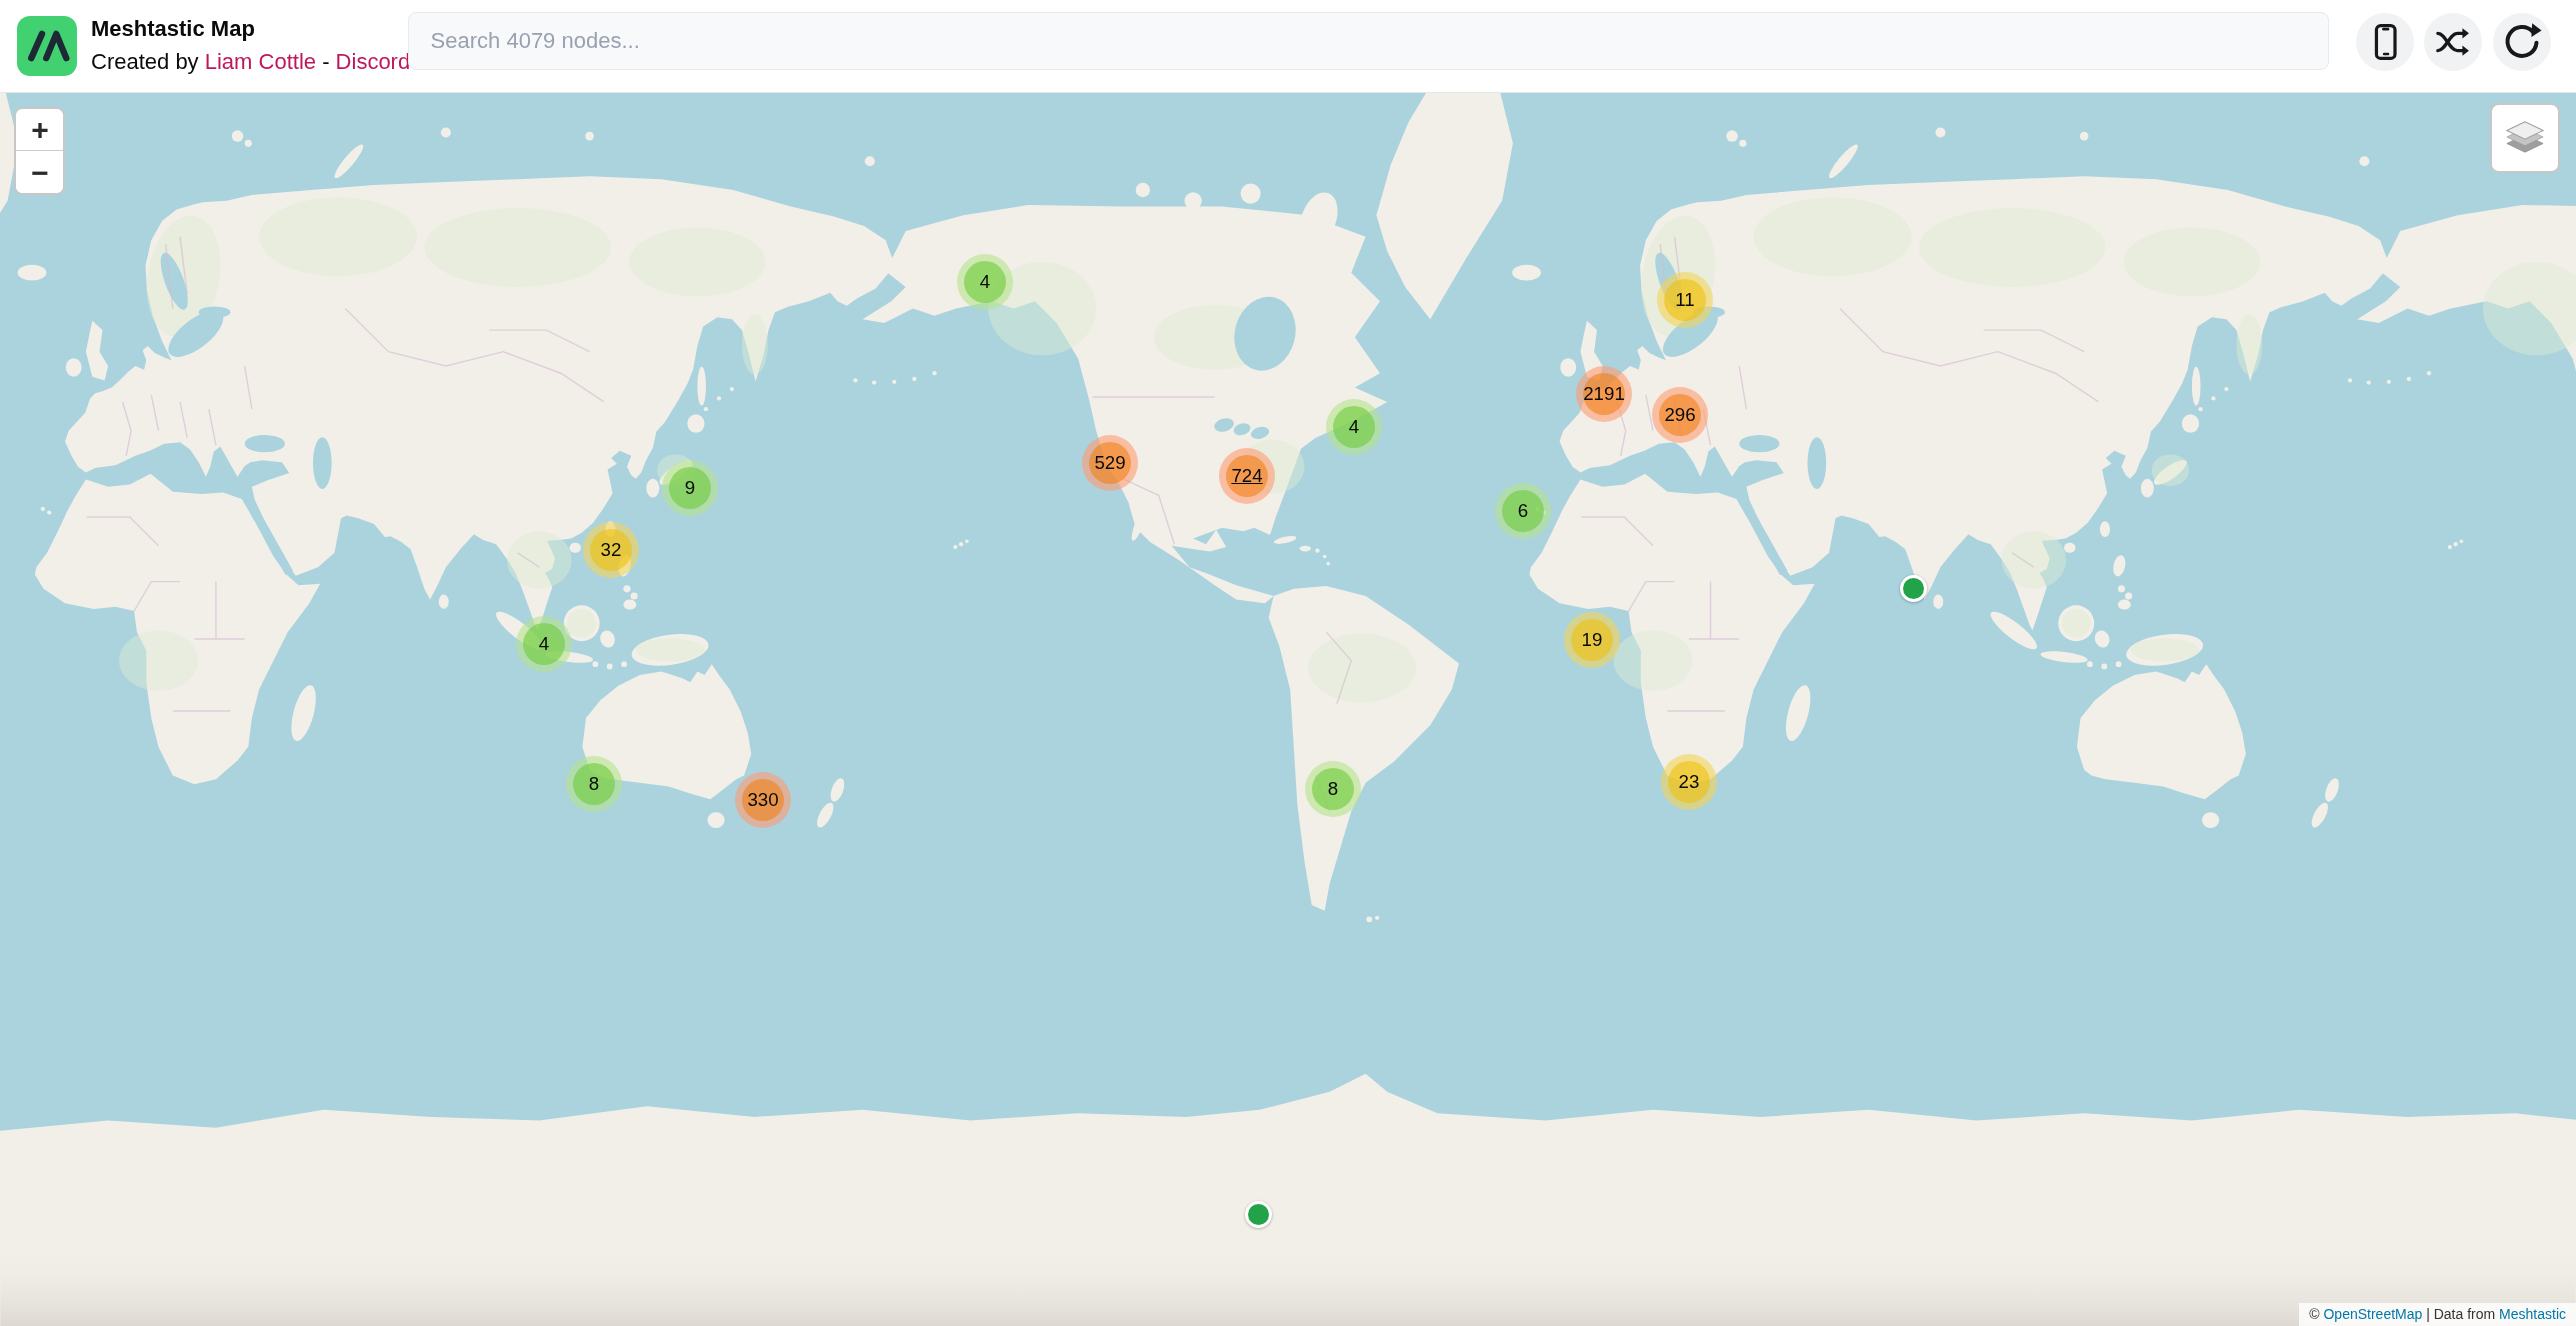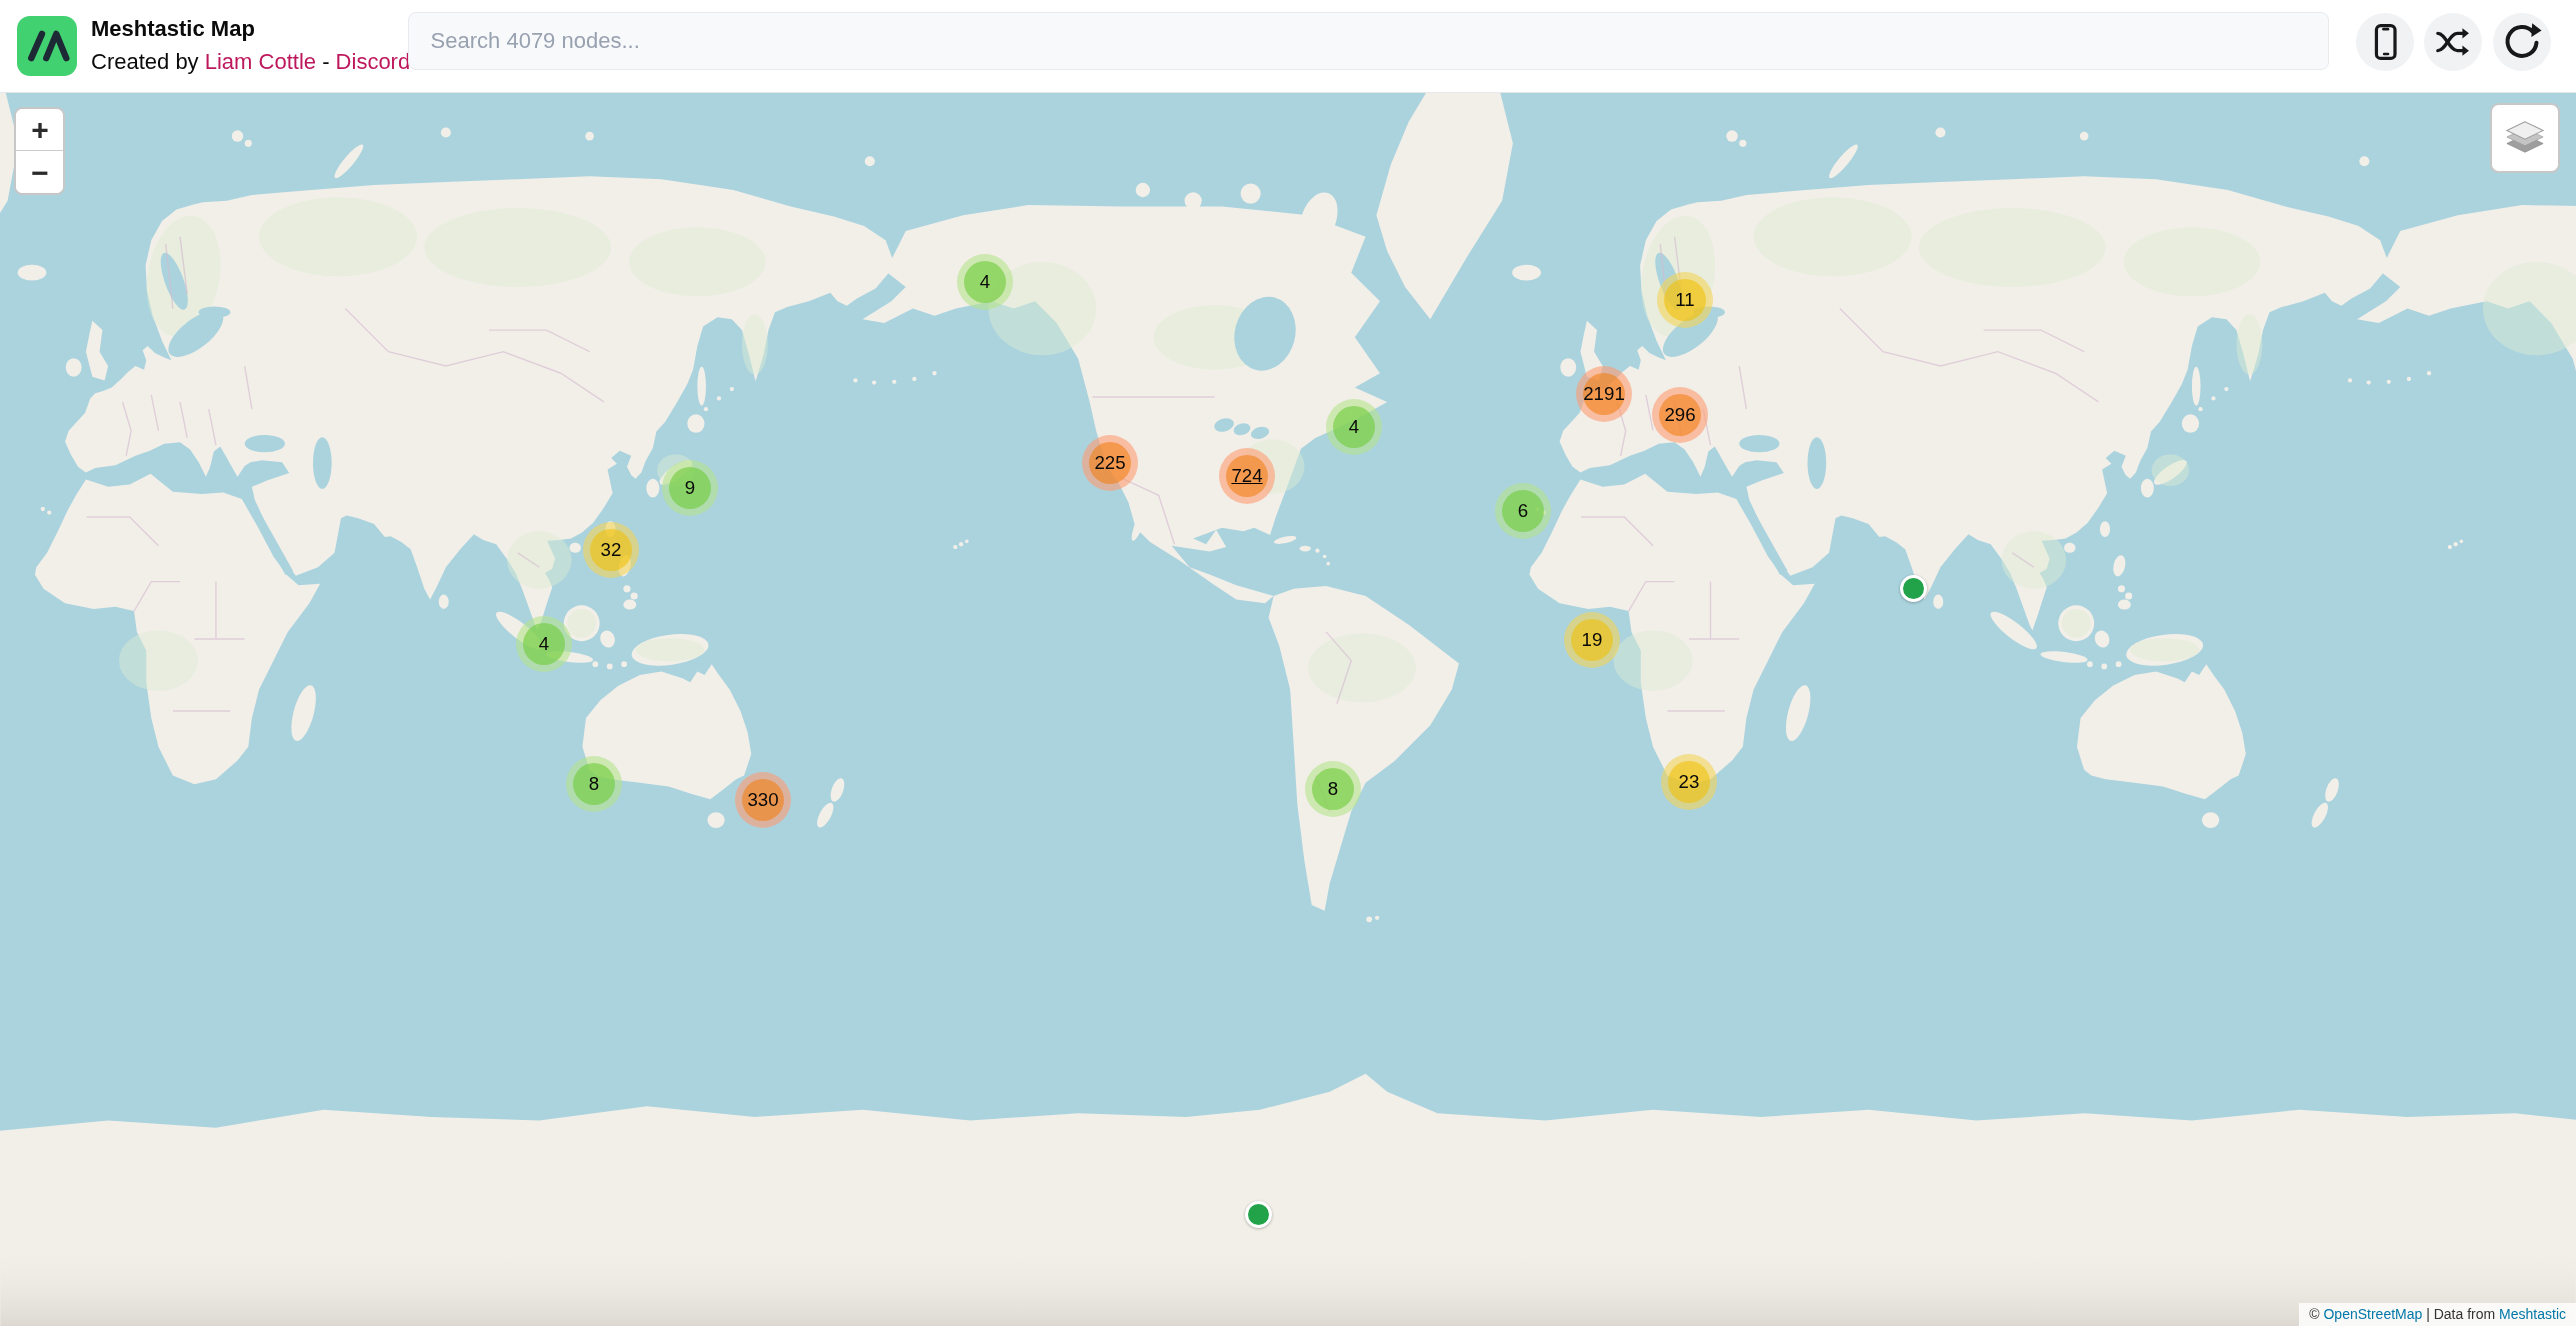--- a/index.html
+++ b/index.html
@@ -333,21 +333,21 @@
             <span>296</span>
           </div>
         </div>
         <div class="cluster small" style="left: 1354px; top: 334px; background: rgba(181, 226, 140, 0.6);">
           <div class="inner" style="background: rgba(110, 204, 57, 0.6);">
             <span>4</span>
           </div>
         </div>
         <div class="cluster large" style="left: 1110px; top: 370px; background: rgba(253, 156, 115, 0.6);">
           <div class="inner" style="background: rgba(241, 128, 23, 0.6);">
-            <span>225</span>
+            <span>529</span>
           </div>
         </div>
         <div class="cluster large" style="left: 1247px; top: 383px; background: rgba(253, 156, 115, 0.6); text-decoration: underline;">
           <div class="inner" style="background: rgba(241, 128, 23, 0.6);">
             <span>724</span>
           </div>
         </div>
         <div class="cluster small" style="left: 690px; top: 395px; background: rgba(181, 226, 140, 0.6);">
           <div class="inner" style="background: rgba(110, 204, 57, 0.6);">
             <span>9</span>

